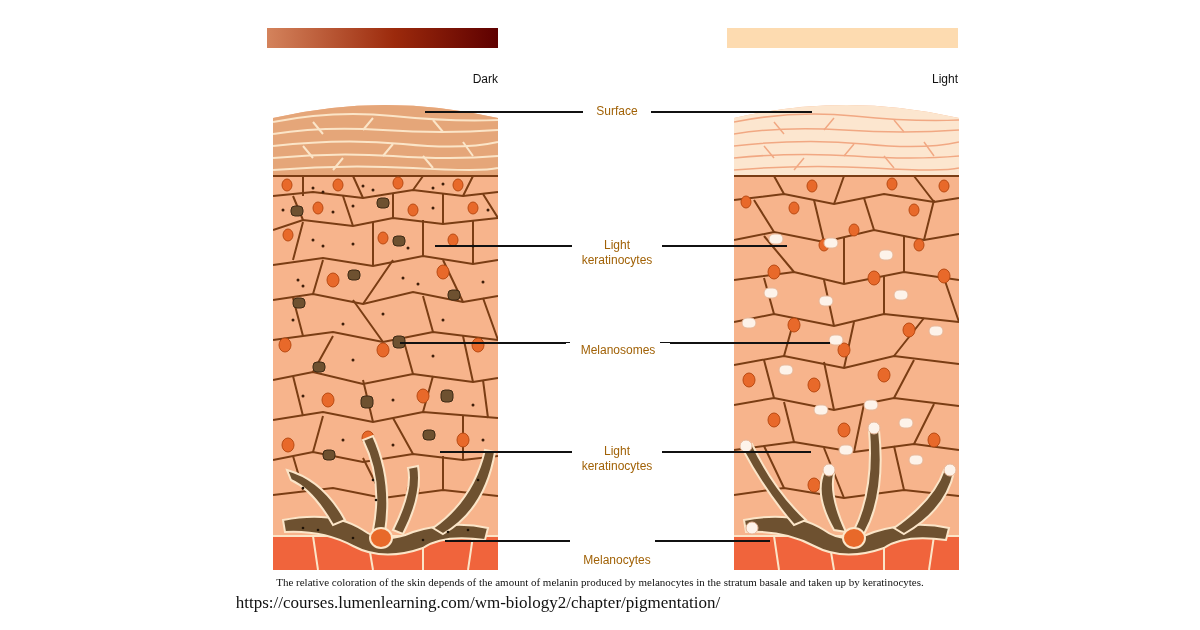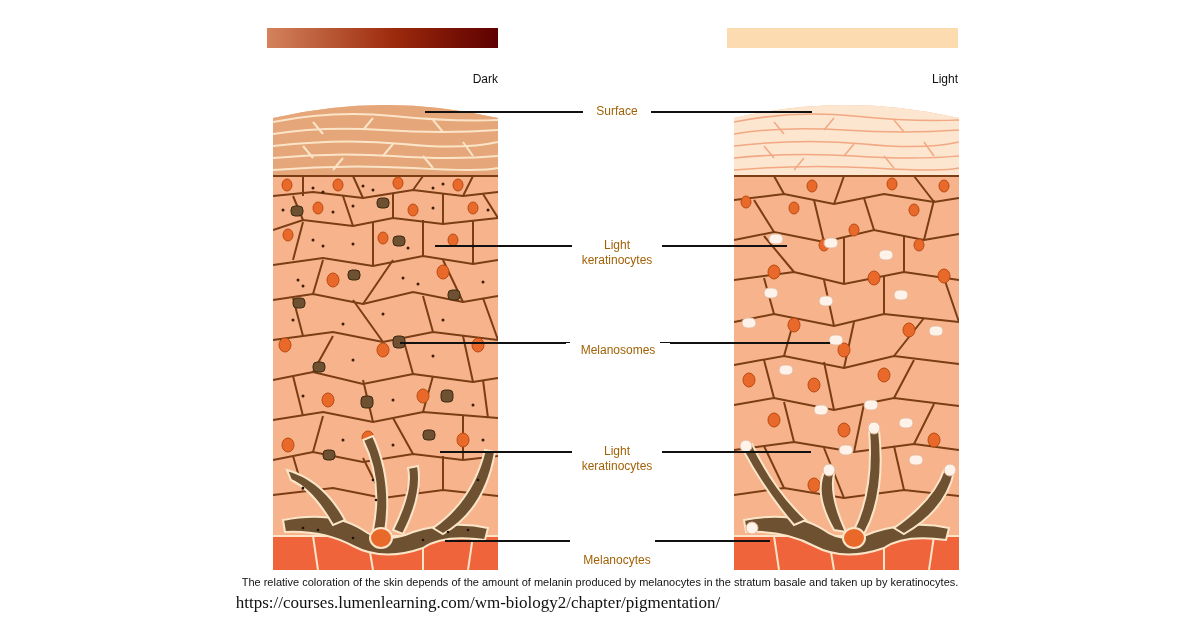--- a/index.html
+++ b/index.html
@@ -8,21 +8,21 @@
   .swatch-dark { left: 267px; }
   .swatch-light { left: 727px; }
   .col-title { position: absolute; top: 72px; width: 231px; text-align: right; font-size: 12px; color: #111; }
   .col-title.dark { left: 267px; }
   .col-title.light { left: 727px; }
   .skin { position: absolute; top: 100px; width: 225px; height: 470px; }
   .skin.dark { left: 273px; }
   .skin.light { left: 734px; }
   .label { position: absolute; text-align: center; font-size: 12px; color: #a16207; line-height: 15px; background: #fff; padding: 0 4px; }
   .leader { position: absolute; height: 2px; background: #111; }
-  .caption { position: absolute; top: 576px; left: 0; width: 1200px; text-align: center; font-family: Liberation Sans, sans-serif; font-size: 11px; color: #111; }
+  .caption { position: absolute; top: 576px; left: 0; width: 1200px; text-align: center; font-family: Liberation Serif, serif; font-size: 11px; color: #111; }
   .url { position: absolute; top: 593px; left: 0; width: 956px; text-align: center; font-family: "Liberation Serif", serif; font-size: 17px; color: #111; }
 </style>
 </head>
 <body>
 
 <div class="swatch swatch-dark" style="background: linear-gradient(to right, #d4835c, #9c2a0c 55%, #5e0000);"></div>
 <div class="swatch swatch-light" style="background:#fddbb0;"></div>
 
 <div class="col-title dark">Dark</div>
 <div class="col-title light">Light</div>

